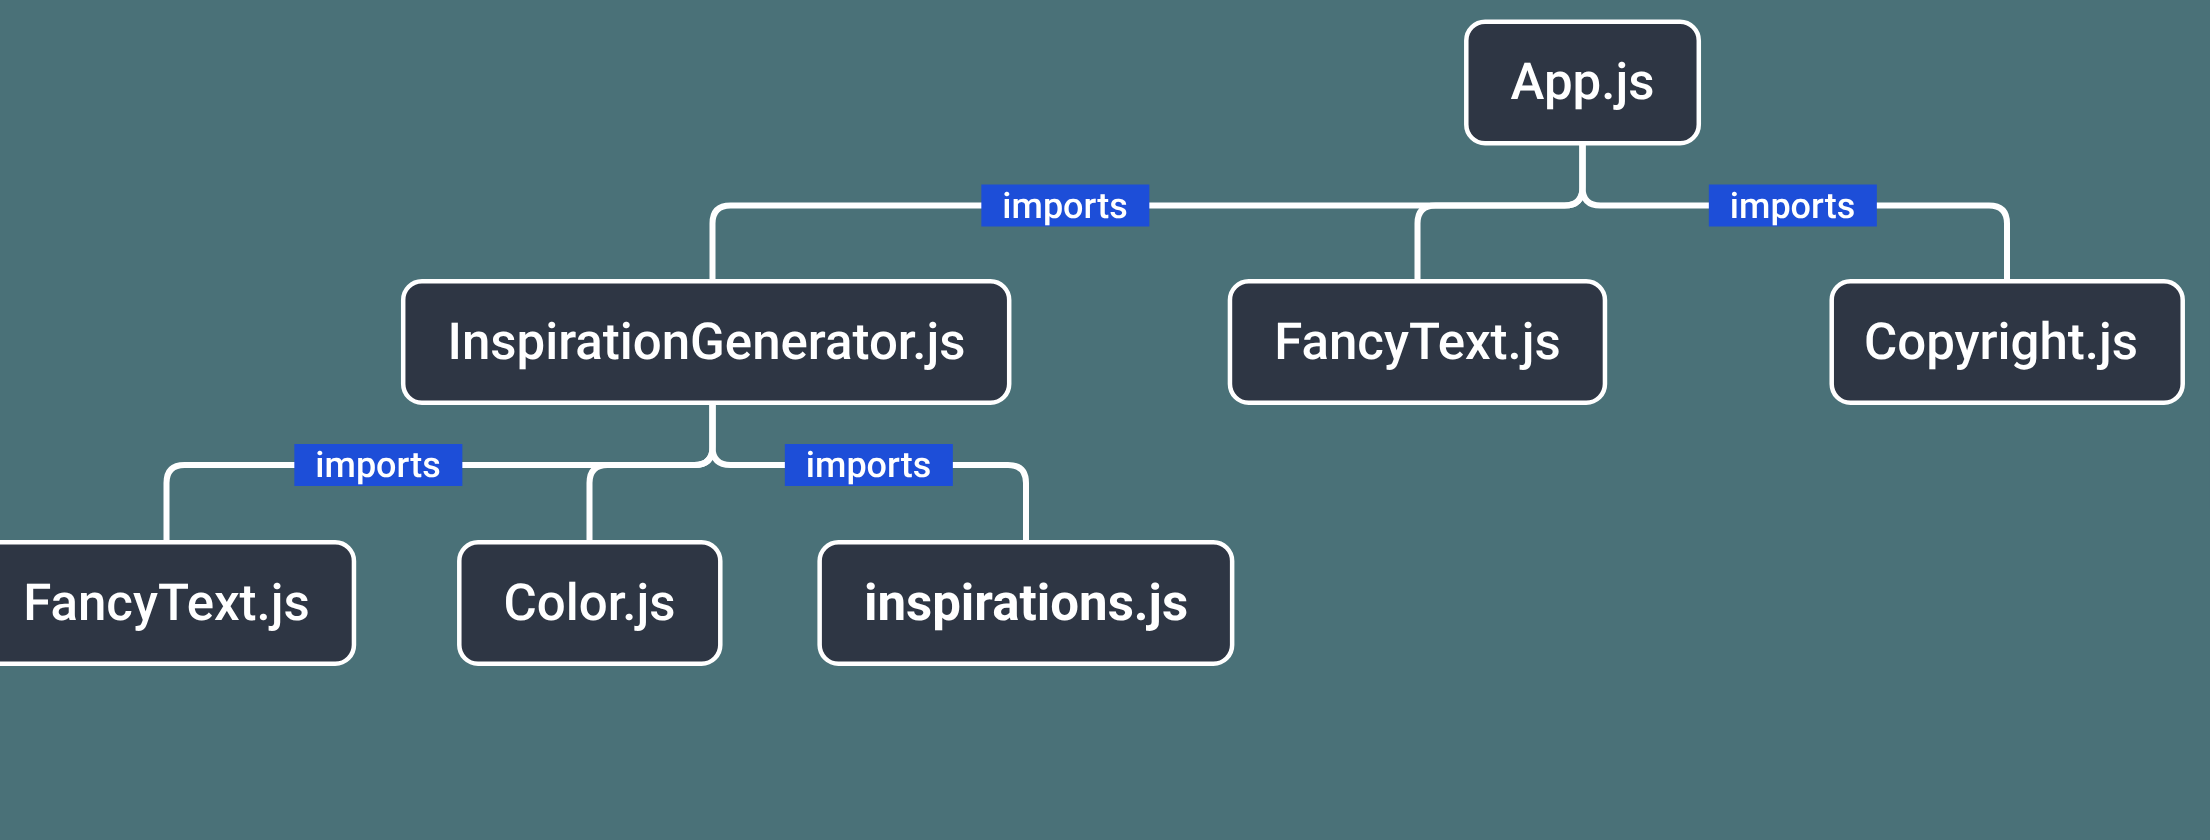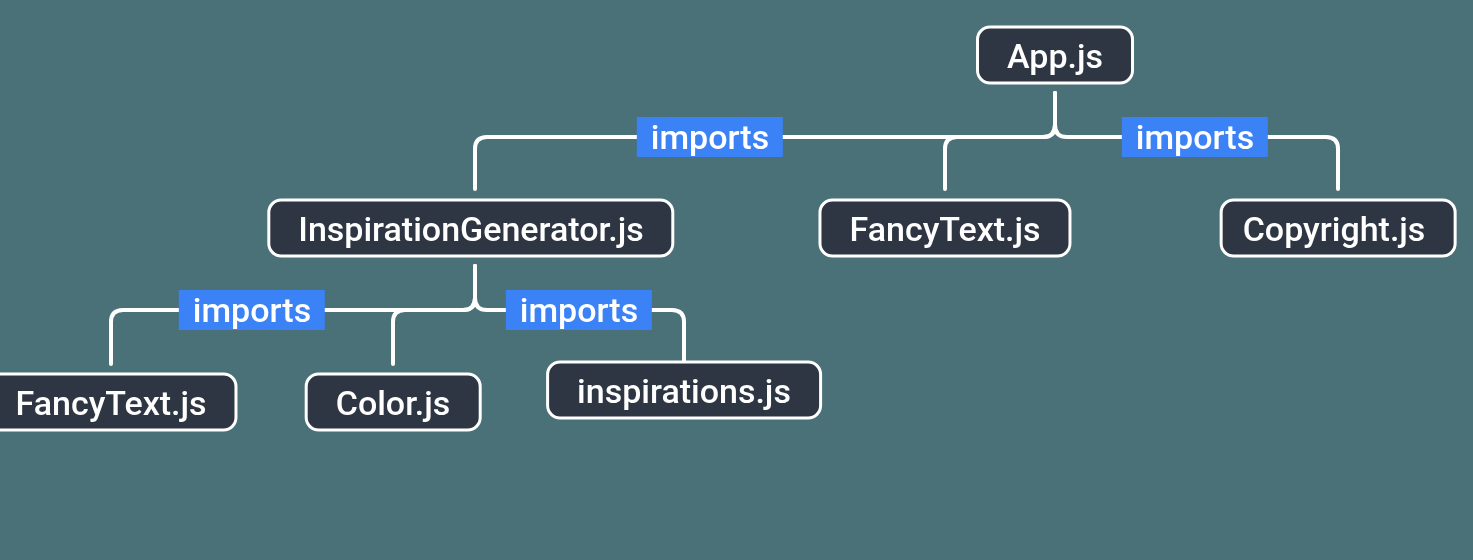--- a/index.html
+++ b/index.html
@@ -18,30 +18,30 @@
     border: 3px solid #ffffff;
     border-radius: 14px;
     transform: translate(-50%, -50%);
     color: #ffffff;
     font-size: 34px;
     font-weight: 500;
     display: flex;
     align-items: center;
     justify-content: center;
     padding: 0 28px;
-    height: 59px;
+    height: 84px;
     white-space: nowrap;
     box-sizing: border-box;
   }
   .edge-label {
     position: absolute;
     transform: translate(-50%, -50%);
-    background: #3b82f6;
+    background: #1d4ed8;
     color: #ffffff;
-    font-size: 34px;
+    font-size: 24px;
     font-weight: 500;
     padding: 0 14px;
     white-space: nowrap;
   }
   svg.edges {
     position: absolute;
     left: 0; top: 0;
     width: 1473px;
     height: 560px;
     pointer-events: none;
@@ -97,21 +97,21 @@
 <div class="node" style="left:471px; top:228px;">InspirationGenerator.js</div>
 
 <div class="node" style="left:945px; top:228px;">FancyText.js</div>
 
 <div class="node" style="left:1338px; top:228px;padding-left:20px;">Copyright.js</div>
 
 <div class="node" style="left:111px; top:402px;">FancyText.js</div>
 
 <div class="node" style="left:393px; top:402px;text-align:center;">Color.js</div>
 
-<div class="node" style="left:684px; top:390px;">inspirations.js</div>
+<div class="node" style="left:684px; top:402px;font-weight:bold;">inspirations.js</div>
 
 <div class="edge-label" style="left:710px; top:137px;">imports</div>
 
 <div class="edge-label" style="left:1195px; top:137px;">imports</div>
 
 <div class="edge-label" style="left:252px; top:310px;">imports</div>
 
 <div class="edge-label" style="left:579px; top:310px;">imports</div>
 
 </body></html>

